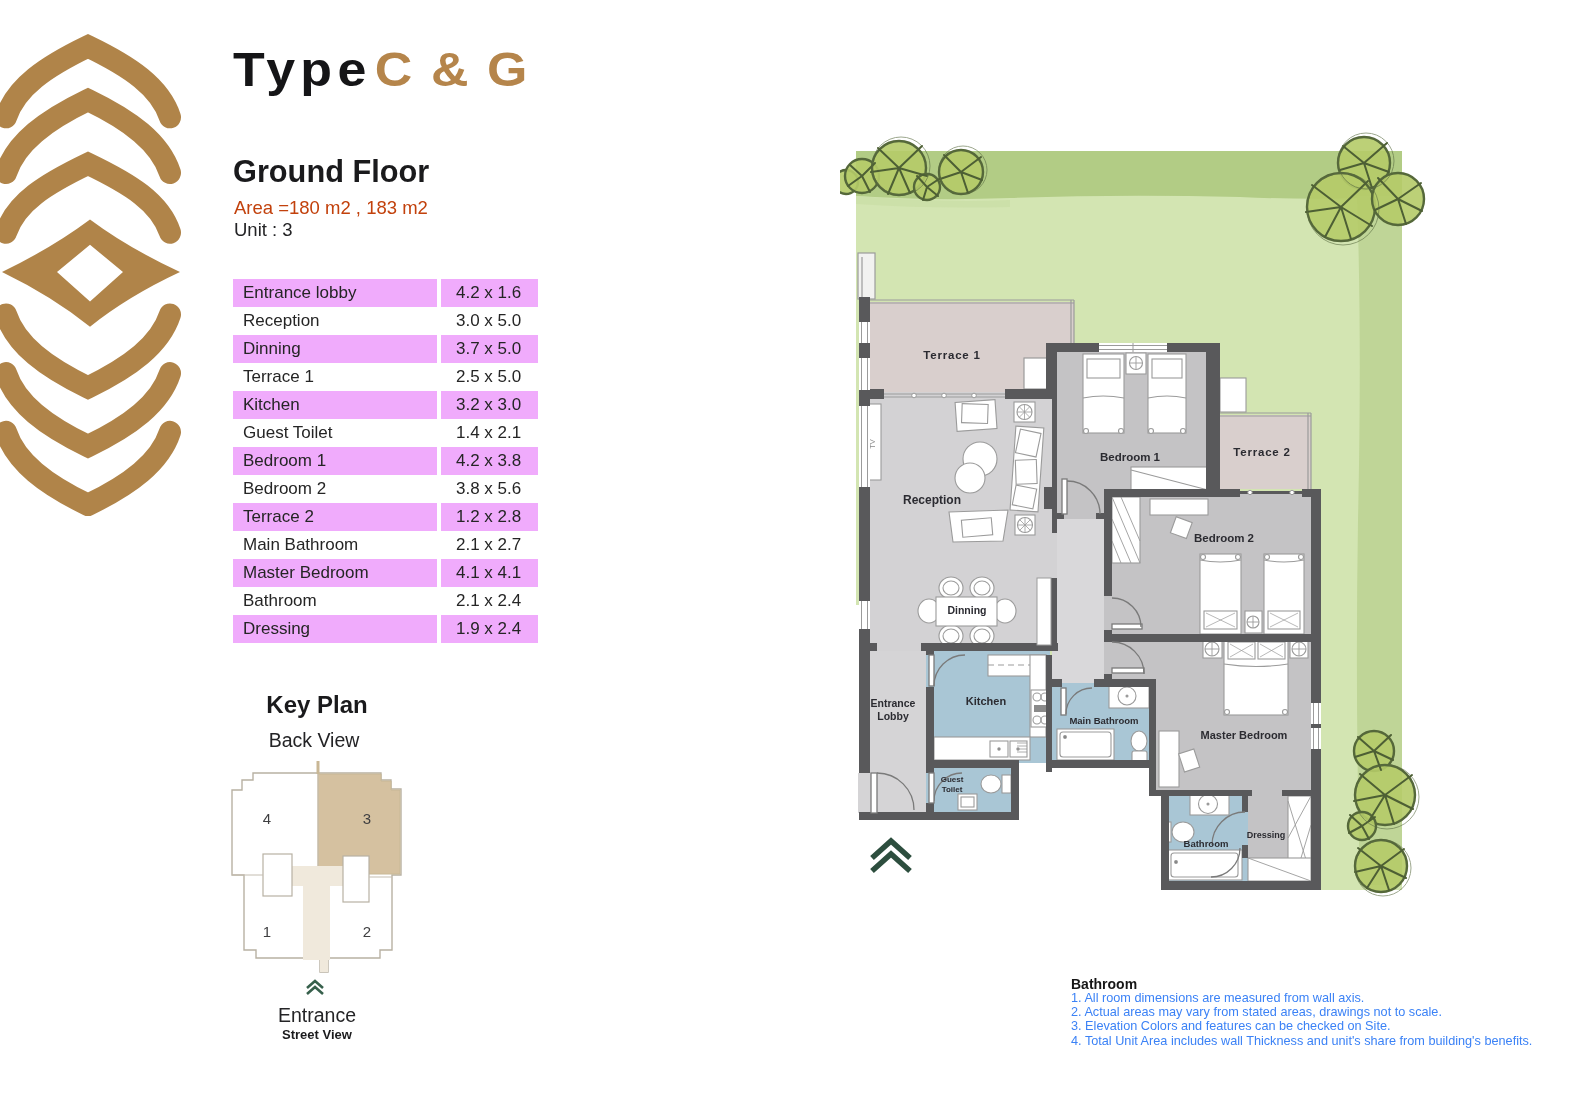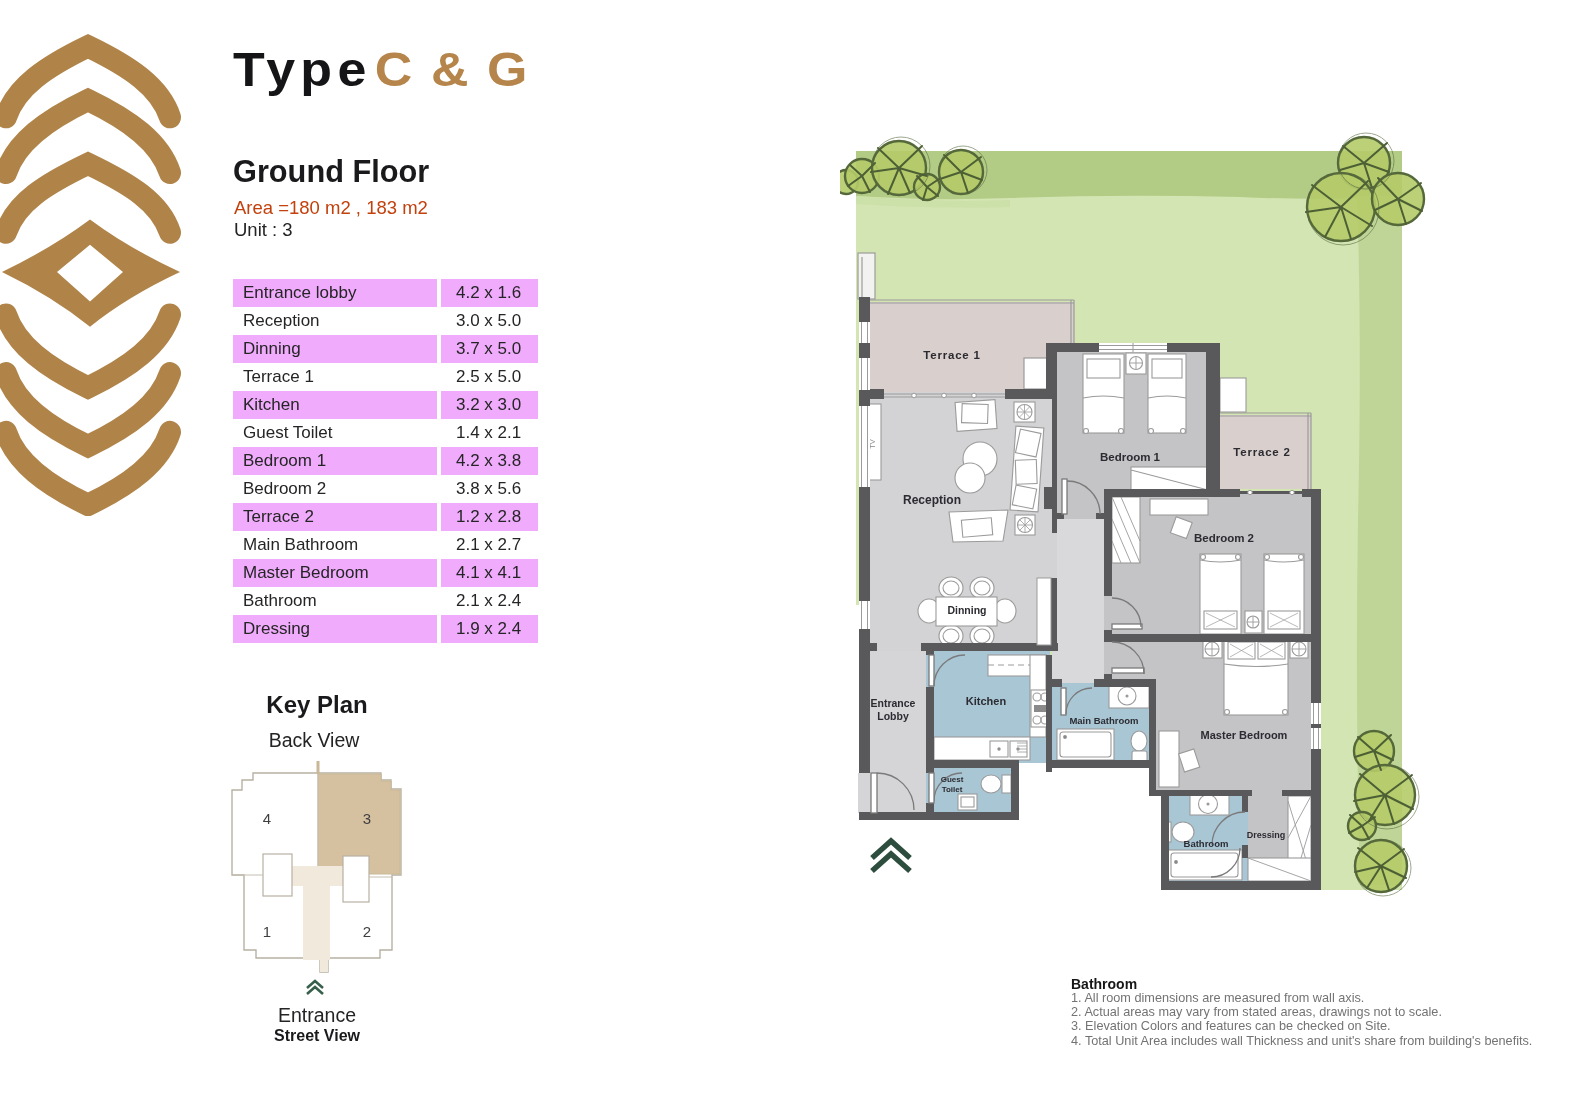--- a/index.html
+++ b/index.html
@@ -111,24 +111,24 @@
 <text x="267" y="937">1</text>
       <text x="367" y="937">2</text>
 </g>
 <g stroke="#37604c" stroke-width="2.6" fill="none">
 <path d="M307,988 L315,981 L323,988"></path>
 <path d="M307,994 L315,987 L323,994"></path>
 </g>
 </svg>
 
 <div class="abs" style="left:217px;top:1004px;width:200px;text-align:center;font-size:19.5px;color:#242426">Entrance</div>
-<div class="abs" style="left:217px;top:1027px;width:200px;text-align:center;font-size:16px;font-weight:bold;color:#1a1a1c">Street View</div>
+<div class="abs" style="left:217px;top:1027px;width:200px;text-align:center;font-size:13px;font-weight:bold;color:#1a1a1c">Street View</div>
 
 <div class="abs" style="left:1071px;top:976px;font-size:14px;font-weight:bold;color:#161616">Bathroom</div>
-<div class="abs" style="left:1071px;top:991px;font-size:12.7px;line-height:14.2px;color:#737373">
+<div class="abs" style="left:1071px;top:991px;font-size:12.7px;line-height:14.2px;color:#3b82f6">
 1. All room dimensions are measured from wall axis.<br>
 2. Actual areas may vary from stated areas, drawings not to scale.<br>
 3. Elevation Colors and features can be checked on Site.<br>
 4. Total Unit Area includes wall Thickness and unit's share from building's benefits.
 </div>
 
 <svg class="abs" style="left:840px;top:130px" width="600" height="790" viewBox="840 130 600 790">
 
 <path fill="#d3e5b2" d="M856,151 L1402,151 L1402,890 L1161,890 L1161,760 L1015,760 L1015,820 L856,820 Z"></path>
 <path fill="#b2cc85" d="M856,151 H1402 V196 Q1330,201 1240,197 Q1120,194 1010,198 Q930,201 856,196 Z"></path>

